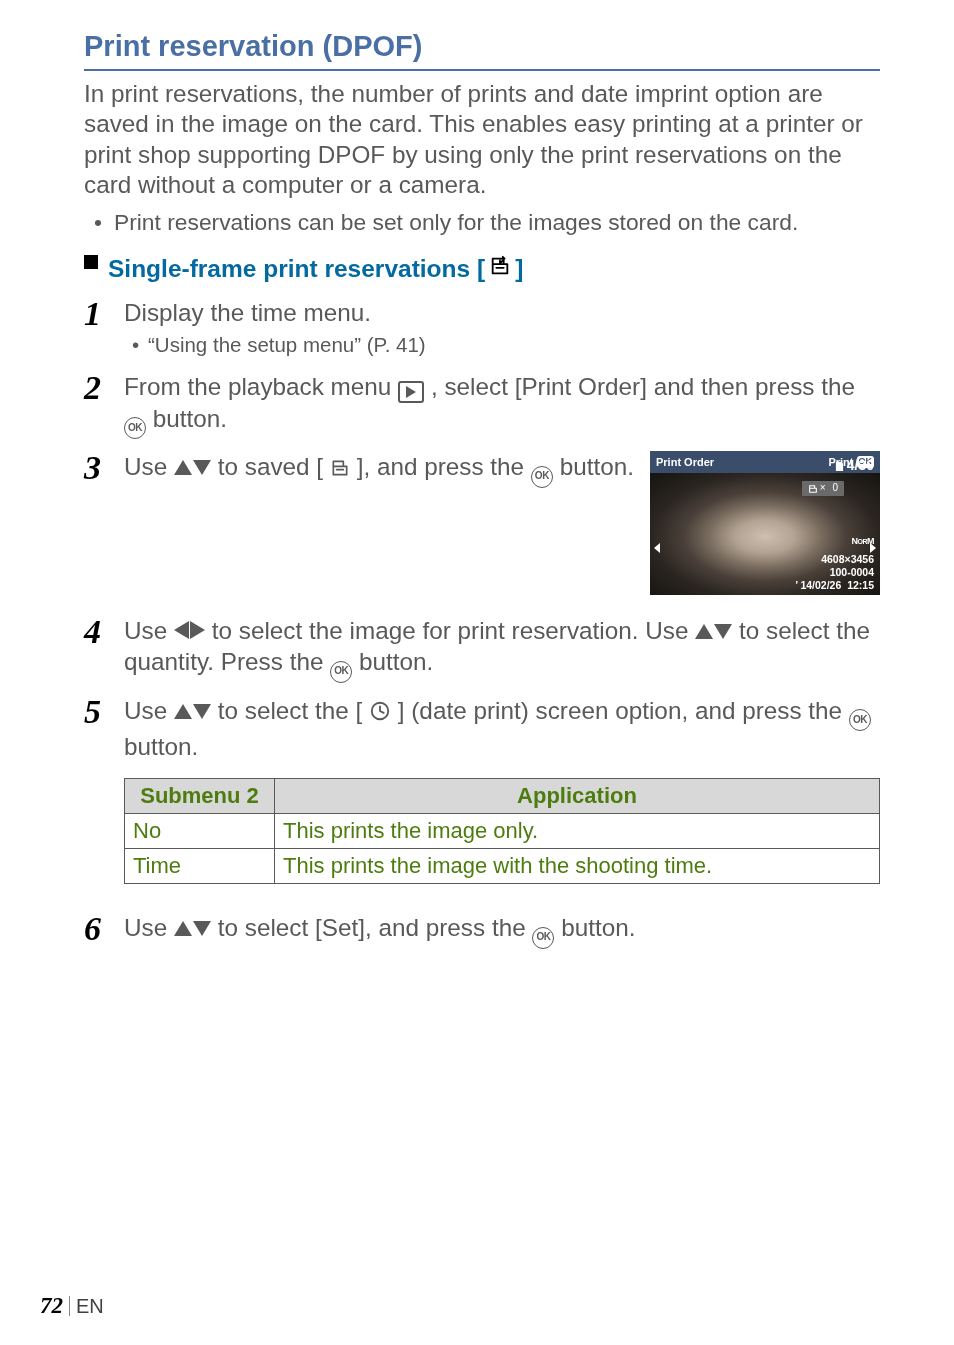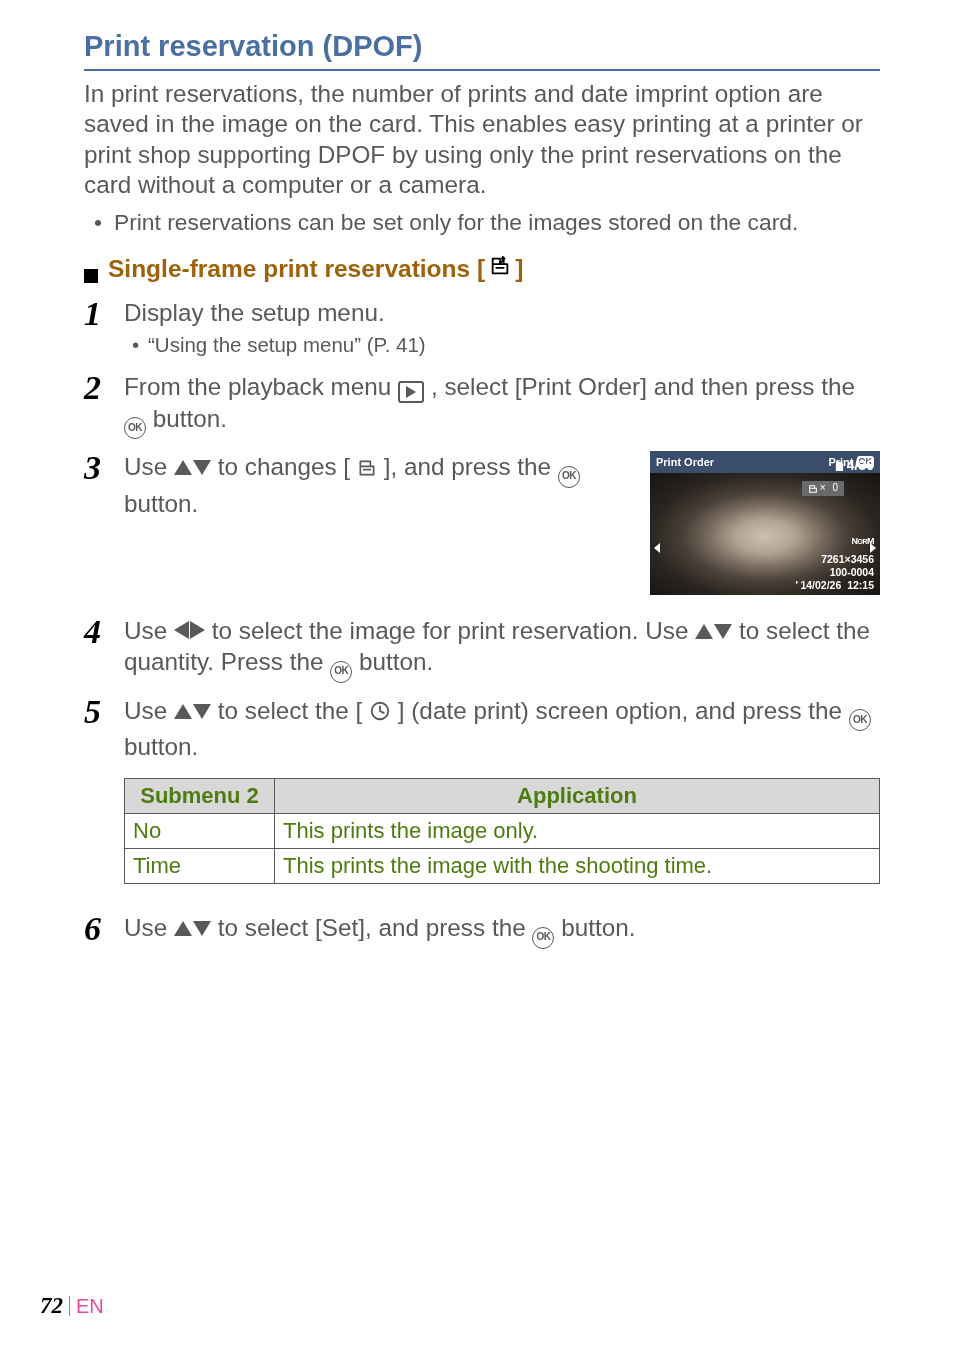--- a/index.html
+++ b/index.html
@@ -39,25 +39,25 @@
   }
   ul.bullets li::before {
     content: "•";
     position: absolute;
     left: 2px;
     top: 0;
   }
   .subheading {
     font-family: Arial, Helvetica, sans-serif;
     font-weight: bold;
-    color: #a16207;
+    color: #0369a1;
     font-size: 24.5px;
     margin-bottom: 14px;
     display: flex;
-    align-items: flex-end;
+    align-items: flex-start;
     gap: 4px;
   }
   .sq { width: 14px; height:14px; background:#000; display:inline-block; margin-right:6px;}
   .steps { list-style: none; counter-reset: none; }
   .step {
     display: flex;
     align-items: flex-start;
     gap: 14px;
     margin-bottom: 12px;
   }
@@ -204,21 +204,21 @@
     font-size: 23px;
     color:#000;
   }
   .footer .sep {
     width:1px;
     height:20px;
     background:#888;
   }
   .footer .lang {
     font-size: 20px;
-    color:#ec4899;
+    color:#404040;
   }
   
   .icon {
     display:inline-block;
     vertical-align: -3px;
   }
   .icon svg { display:block;}
   .ok-circle {
     display:inline-flex;
     width:22px; height:22px;
@@ -278,21 +278,21 @@
       </svg>
   </span>
   <span>]</span>
 </div>
 
 <div class="steps">
 
   <div class="step">
     <div class="stepnum">1</div>
     <div class="stepbody">
-      <span class="sbl">Display the setup menu.</span>
+      <span class="sbl">Display the time menu.</span>
       <ul class="substeps">
           <li>“Using the setup menu” (P. 41)</li>
         </ul>
     </div>
   </div>
 
   <div class="step">
     <div class="stepnum">2</div>
     <div class="stepbody">
       <span>From the playback menu </span>
@@ -307,21 +307,21 @@
 
   <div class="step">
     <div class="stepnum">3</div>
     <div class="stepbody step3row">
       <div class="text">
         <span>Use </span>
         <span class="tripair">
           <span class="tri up"></span>
             <span class="tri down"></span>
         </span>
-        <span> to changes [</span>
+        <span> to saved [</span>
         <span class="printsvg">
           <svg width="20" height="20" viewBox="0 0 24 24">
               <path fill="none" stroke="#595959" stroke-width="2" d="M4 10 V4 H16 V10 M4 10 H20 V20 H4 Z M8 14 H16" stroke-linecap="round" stroke-linejoin="round"></path>
             </svg>
         </span>
         <span>], and press the </span>
         <span class="ok-circle">OK</span>
         <span> button.</span>
       </div>
       <div class="lcd">
@@ -345,21 +345,21 @@
               <path fill="#fff" d="M1 0 H7 L9 2 V10 H1 Z"></path>
             </svg>
           <span>4/30</span>
         </div>
         <div class="arrL"></div>
         <div class="arrR"></div>
         <div class="norm">
           <span>N</span><span style="font-size:7px;">OR</span><span>M</span>
         </div>
         <div class="info">
-          <div>7261×3456</div>
+          <div>4608×3456</div>
           <div>100-0004</div>
           <div><span>’ 14/02/26</span>&nbsp;&nbsp;<span>12:15</span></div>
         </div>
       </div>
     </div>
   </div>
 
   <div class="step" style="margin-top:20px;">
     <div class="stepnum">4</div>
     <div class="stepbody">

